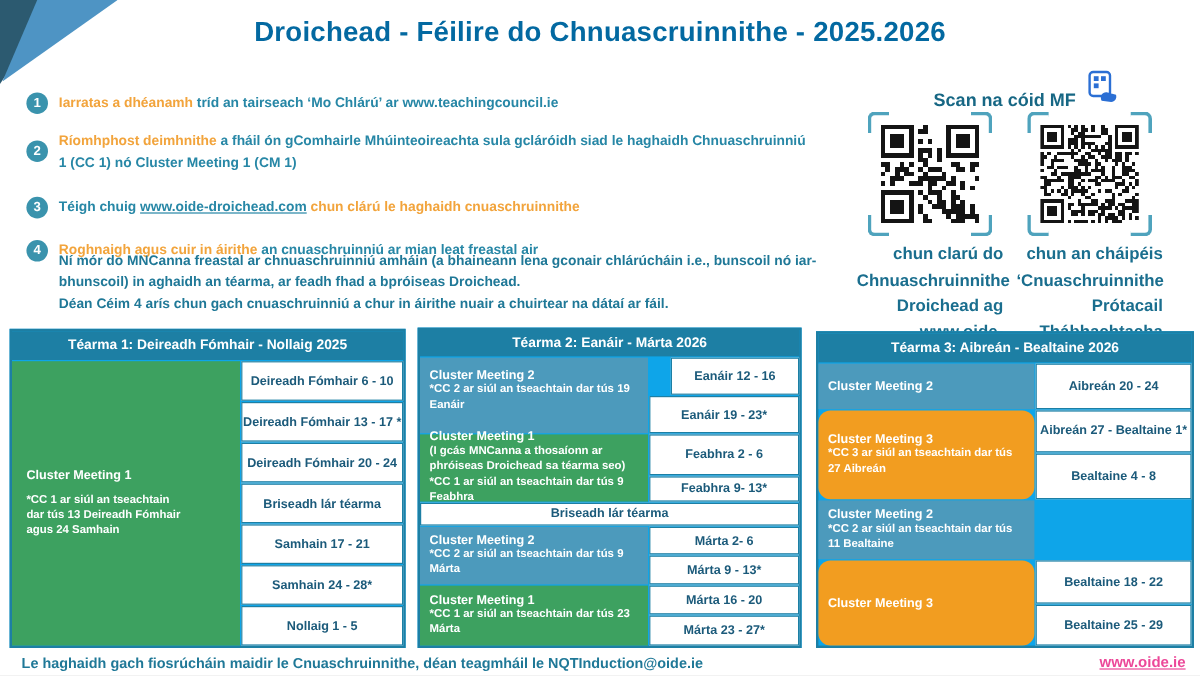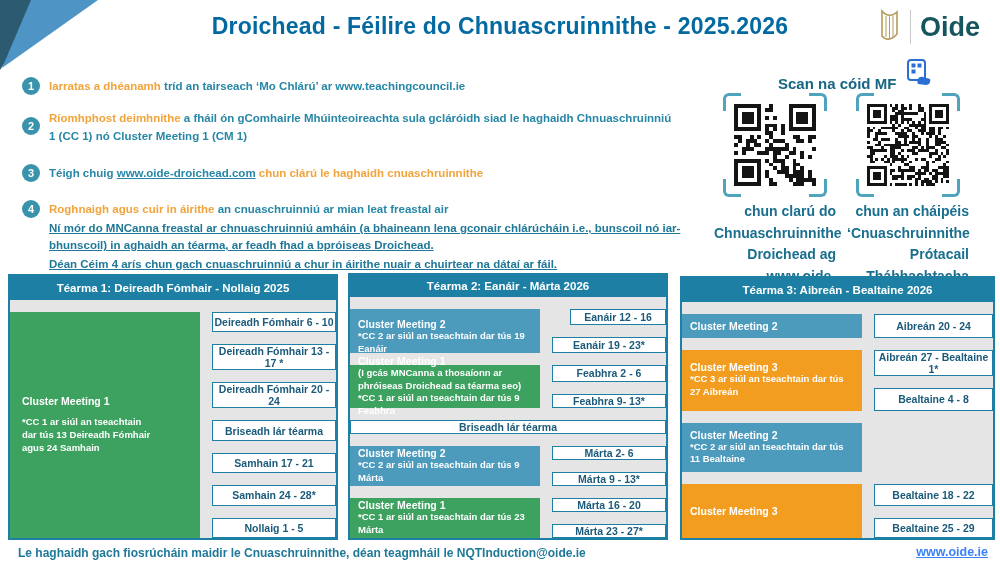--- a/index.html
+++ b/index.html
@@ -22,81 +22,69 @@
   
   .step { position:absolute; left:22px; display:flex; align-items:flex-start; }
   .stepnum { flex:0 0 auto; width:18px; height:18px; border-radius:50%;
     background:#3a93ad; color:#fff; font-size:11px; font-weight:bold;
     display:flex; align-items:center; justify-content:center; margin-top:-1px; }
   .steptext { margin-left:9px; width:625px; font-size:11.5px; font-weight:bold;
     line-height:1.55; color:#2787a6; }
   .orange { color:#f2a43c; }
   .teal { color:#2787a6; }
   .ulink { text-decoration:underline; color:#2787a6; cursor:pointer; }
-  .note { position:absolute; left:49px; top:220px; width:648px;
-    font-size:11.5px; font-weight:bold; line-height:1.5; color:#1f7897;text-decoration:underline; }
+  .note { position:absolute; left:49px; top:210px; width:648px;
+    font-size:11.5px; font-weight:bold; line-height:1.5; color:#1f7897; }
   .note .nline2 { margin-top:1px; }
   
   .scan-title { position:absolute; left:778px; top:75px; font-size:15px;
     font-weight:bold; color:#176784; }
   .scan-icon { position:absolute; left:906px; top:58px; }
   .qrbox { position:absolute; width:104px; height:104px; }
   .qrbox svg.code { position:absolute; left:11px; top:11px; width:82px; height:82px; }
   .br { position:absolute; width:18px; height:18px; border:0 solid #4fa3bd; }
   .br.tl { left:0; top:0; border-left-width:3px; border-top-width:3px; border-top-left-radius:6px; }
   .br.tr { right:0; top:0; border-right-width:3px; border-top-width:3px; border-top-right-radius:6px; }
   .br.bl { left:0; bottom:0; border-left-width:3px; border-bottom-width:3px; border-bottom-left-radius:6px; }
   .br.brc { right:0; bottom:0; border-right-width:3px; border-bottom-width:3px; border-bottom-right-radius:6px; }
   .qrcap { position:absolute; width:122px; text-align:right; font-size:14px;
     font-weight:bold; color:#1a6e8e; line-height:1.55; }
   
-  .tbl { position:absolute; display:grid; gap:12px; background:#e5e5e5;
+  .tbl { position:absolute; display:grid; gap:1px; background:#0ea5e9;
     border:2px solid #1d7fa4; }
   .th { grid-column:1/3; background:#1d7fa4; color:#fff; font-size:11.5px;
     font-weight:bold; display:flex; align-items:center; justify-content:center; }
   .cm { color:#fff; font-weight:bold; padding:6px 8px; display:flex;
     flex-direction:column; justify-content:center; }
   .cm .cmtitle { font-size:10.5px; }
   .cm .cmsub, .cm .cmnote { font-size:9.5px; white-space:pre-line; line-height:1.35; }
   .green { background:#3da160; }
   .blue { background:#4c9abc; }
-  .orangebg { background:#f29d20; }
+  .orangebg { background:#f29d20;border-radius:10px; }
   .dc { border:1px solid #1d7fa4; background:#fff; color:#1b5a7a;
     font-size:10.5px; font-weight:bold; display:flex; align-items:center;
     justify-content:center; text-align:center; }
   .dc.wide { grid-column:1/3; }
   .gap6 { margin-top:9px; }
   
   .footer-contact { position:absolute; left:18px; top:546px; font-size:12px;
     font-weight:bold; color:#1f7897; }
   .footer-site { position:absolute; right:12px; top:545px; font-size:12.5px;
-    font-weight:bold; color:#3b82f6; text-decoration:underline; cursor:pointer; }
+    font-weight:bold; color:#ec4899; text-decoration:underline; cursor:pointer; }
 </style>
 </head>
 <body>
 
 <div id="page">
 
   <div class="tri-dark"></div>
   <div class="tri-light"></div>
 
   <div class="title">Droichead - Féilire do Chnuascruinnithe - 2025.2026</div>
 
-  <div class="logo">
-    <span>
-      <svg width="24" height="34" viewBox="0 0 24 34">
-        <path d="M5 3 C 10 9, 16 8, 20 4 L 20 26 C 14 33, 8 32, 5 28 Z" fill="none" stroke="#b49a5c" stroke-width="1.6"></path>
-        <line x1="9" y1="8" x2="9" y2="29" stroke="#b49a5c" stroke-width="1"></line>
-        <line x1="12.5" y1="8.5" x2="12.5" y2="30" stroke="#b49a5c" stroke-width="1"></line>
-        <line x1="16" y1="7.5" x2="16" y2="29.5" stroke="#b49a5c" stroke-width="1"></line>
-      </svg>
-    </span>
-    <span class="logo-divider"></span>
-    <span class="logo-word">Oide</span>
-  </div>
 
   <div class="step" style="top:78px">
     <span class="stepnum">1</span>
     <div class="steptext"><span class="orange">Iarratas a dhéanamh</span><span class="teal"> tríd an tairseach ‘Mo Chlárú’ ar www.teachingcouncil.ie</span></div>
   </div>
 
   <div class="step" style="top:110px">
     <span class="stepnum" style="margin-top:7px">2</span>
     <div class="steptext"><span class="orange">Ríomhphost deimhnithe</span><span class="teal"> a fháil ón gComhairle Mhúinteoireachta sula gcláróidh siad le haghaidh Chnuaschruinniú 1 (CC 1) nó Cluster Meeting 1 (CM 1)</span></div>
   </div>

